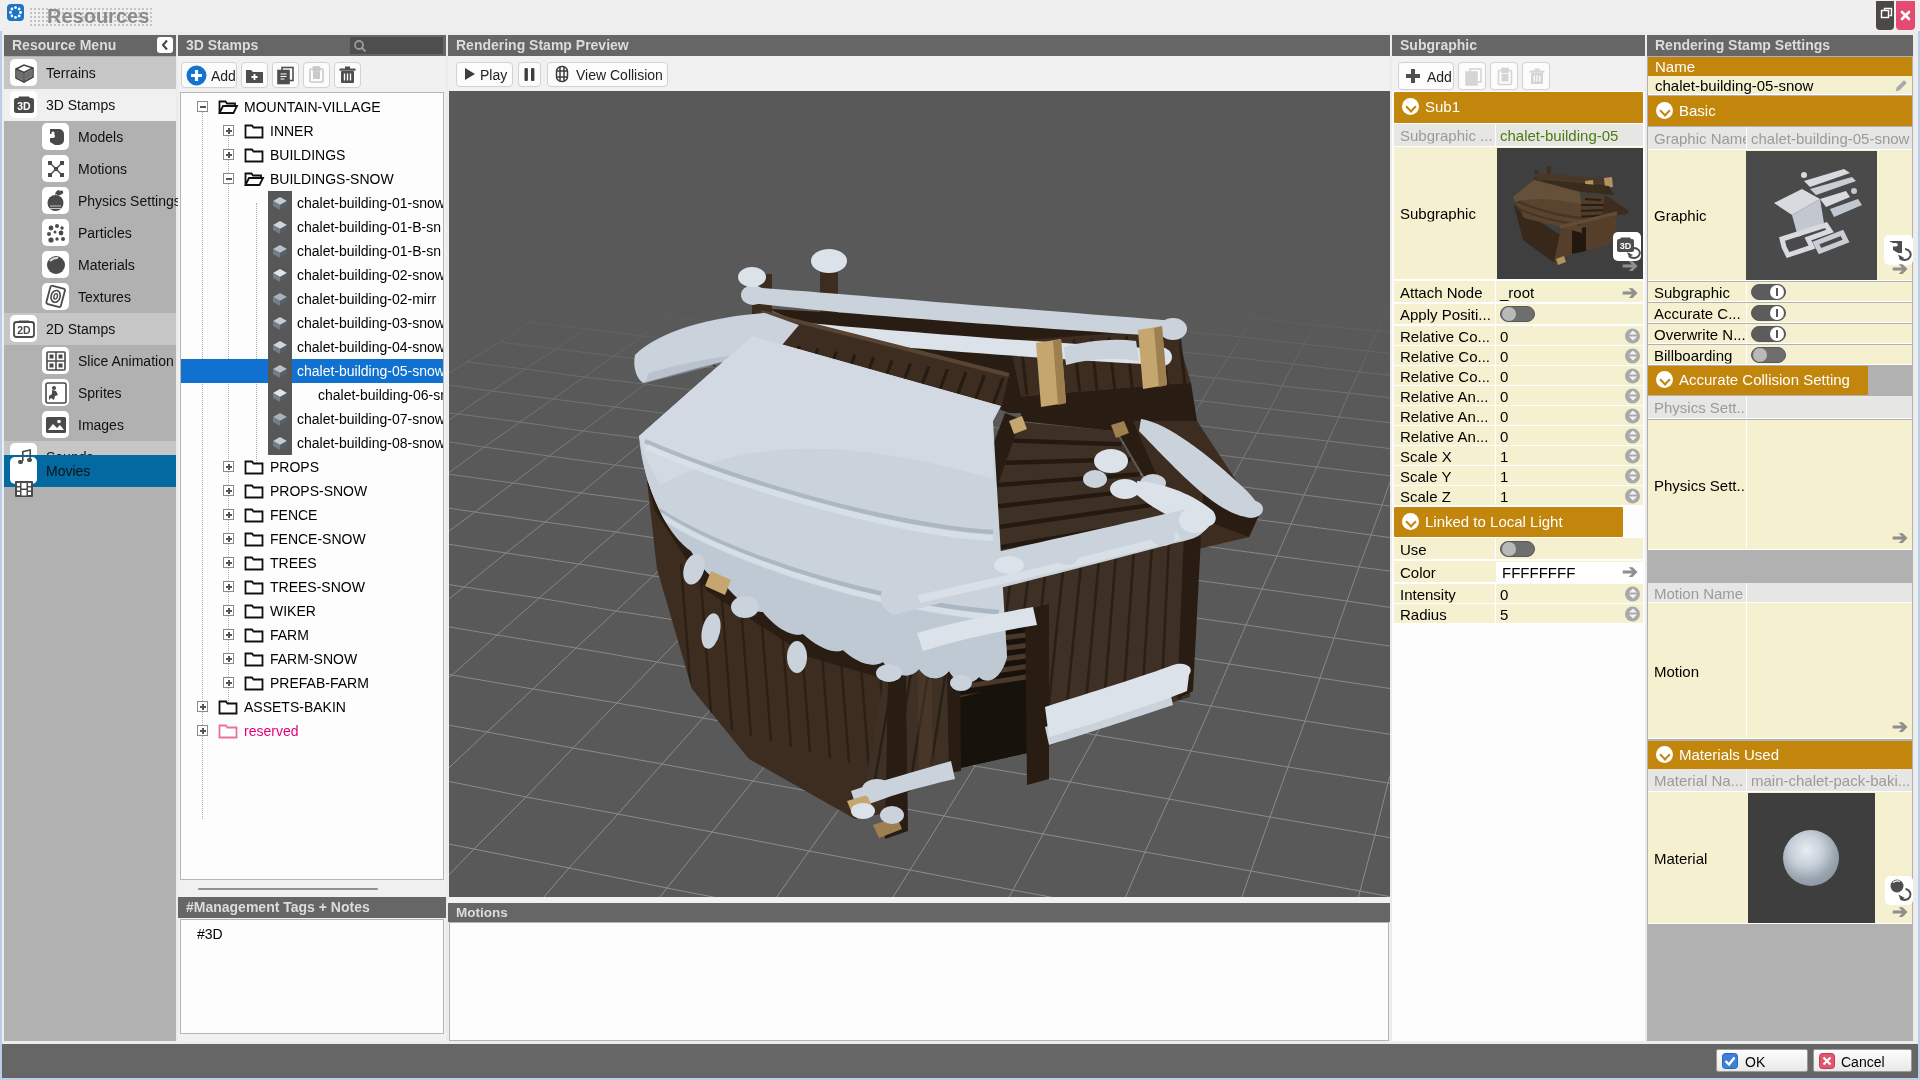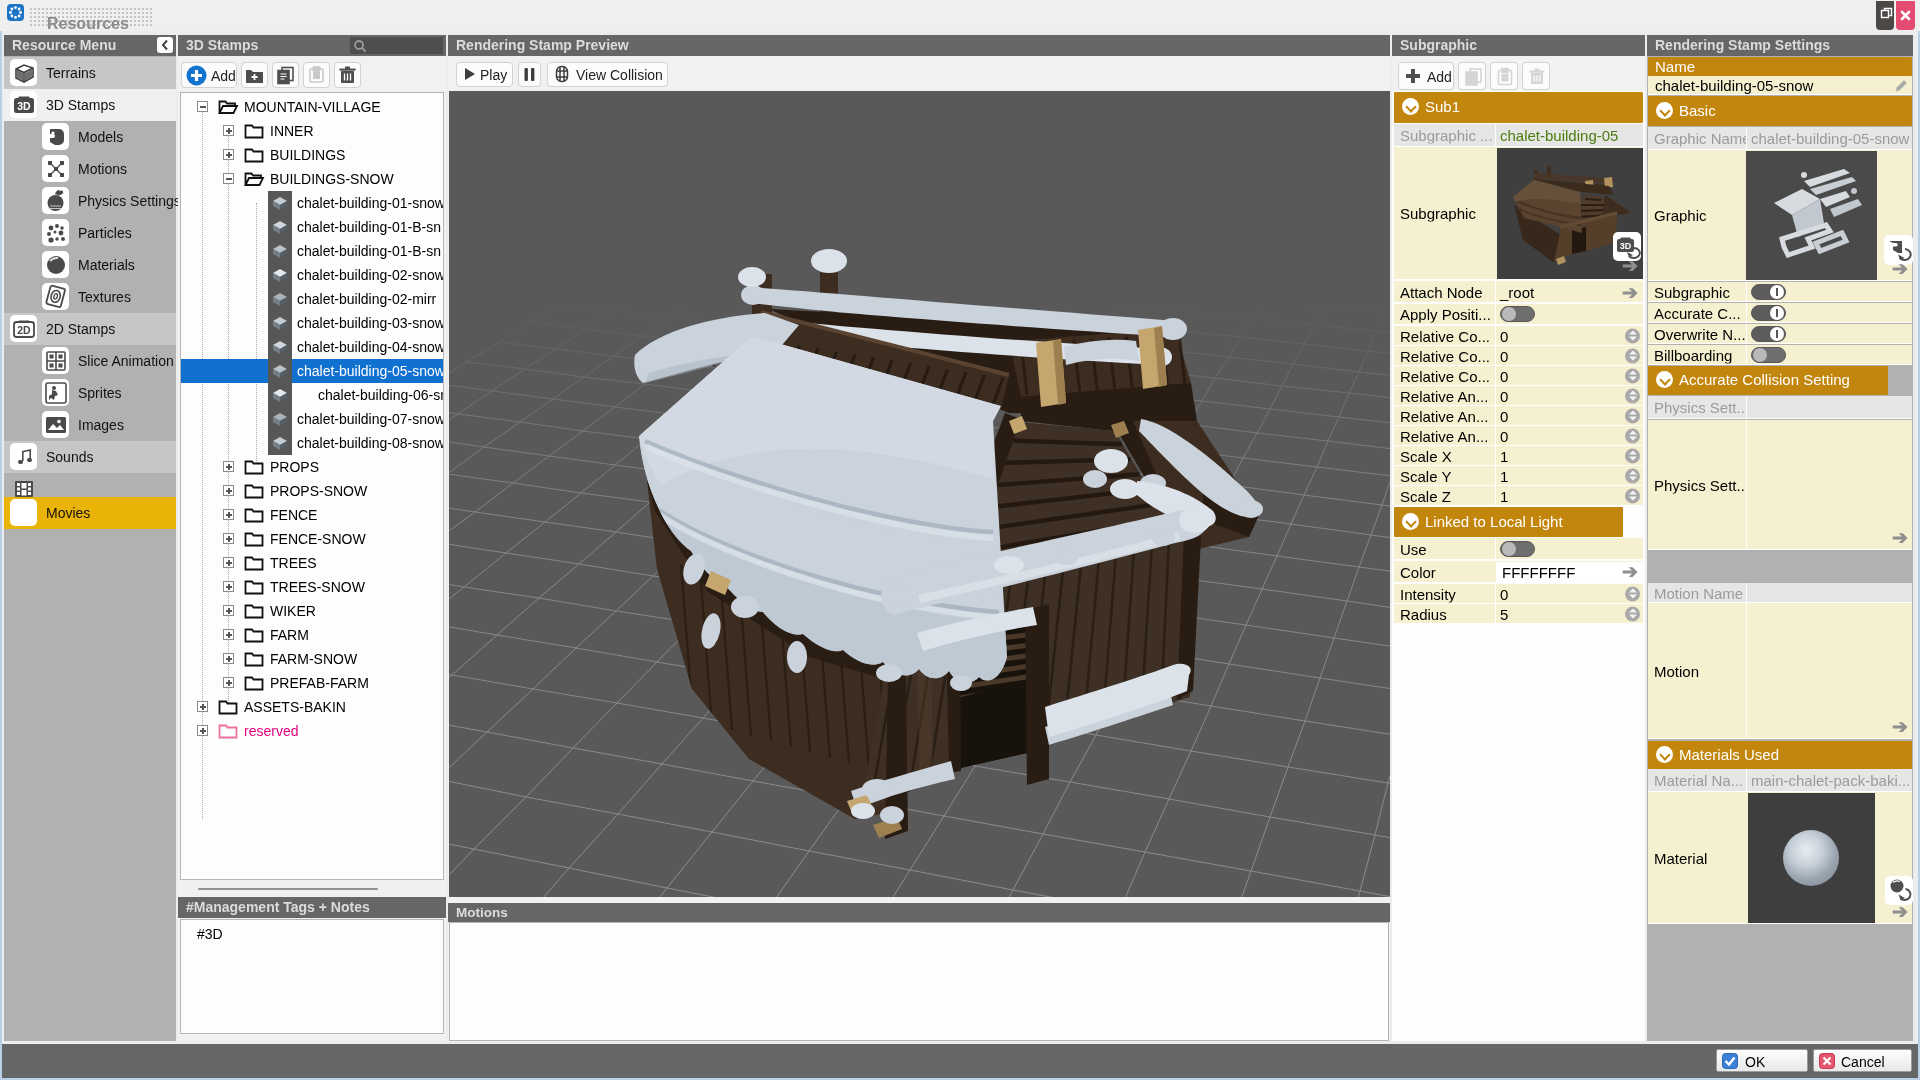--- a/index.html
+++ b/index.html
@@ -46,21 +46,21 @@
         <circle cx="12.1" cy="5" r="1.4"></circle>
         <circle cx="13.5" cy="8.5" r="1.4"></circle>
       <circle cx="12.1" cy="12" r="1.4"></circle>
         <circle cx="8.5" cy="13.4" r="1.4"></circle>
         <circle cx="4.9" cy="12" r="1.4"></circle>
       <circle cx="3.5" cy="8.5" r="1.4"></circle>
         <circle cx="4.9" cy="5" r="1.4"></circle>
     </g>
   </svg>
   <div class="abs" style="left:29px;top:7px;width:125px;height:20px;background-image:radial-gradient(circle,#c4c4c4 1.1px,transparent 1.2px);background-size:4px 4px;"></div>
-  <div class="abs" style="left:47px;top:15px;font-size:16px;font-weight:bold;color:#8b8b8b;letter-spacing:0px;">Resources</div>
+  <div class="abs" style="left:47px;top:5px;font-size:20px;font-weight:bold;color:#8b8b8b;letter-spacing:0px;">Resources</div>
   <div class="abs" style="right:26px;top:1px;width:18px;height:29px;background:#4b4846;border-radius:0 0 4px 4px;">
     <svg width="18" height="29" viewBox="0 0 18 29">
         <g fill="none" stroke="#fff" stroke-width="1.4">
           <rect x="5.5" y="9.5" width="7" height="7"></rect>
           <path d="M8.5 9.5 v-2 h7 v7 h-2"></path>
         </g>
       </svg>
   </div>
   <div class="abs" style="right:5px;top:1px;width:19px;height:29px;background:#e44b71;border-radius:0 0 4px 4px;">
     <svg width="19" height="29" viewBox="0 0 19 29">
@@ -126,21 +126,21 @@
         <span class="abs" style="left:74px;top:8px;">Sprites</span>
       </div>
   <div class="menurow" style="top:374px;">
         <div class="icplate" style="left:38px;"></div>
         <span class="abs" style="left:74px;top:8px;">Images</span>
       </div>
   <div class="menurow" style="top:406px;background:#c6c6c6;">
         <div class="icplate" style="left:6px;"></div>
         <span class="abs" style="left:42px;top:8px;">Sounds</span>
       </div>
-  <div class="menurow" style="top:462px;background:#eab308;">
+  <div class="menurow" style="top:420px;background:#0369a1;">
         <div class="icplate" style="left:6px;"></div>
         <span class="abs" style="left:42px;top:8px;">Movies</span>
       </div>
 
   <svg class="abs" style="left:6px;top:24px" width="28" height="28" viewBox="0 0 28 28">
         <g stroke="#3f3f3f" stroke-width="1.6" fill="none">
           <path d="M6 10 L14 6 L23 9 L23 18 L14 23 L6 19 Z" fill="#fff"></path>
           <path d="M6 10 L14 13.5 L23 9 M14 13.5 L14 23"></path>
         </g>
         <path d="M7 11 L13 14 L13 21.5 L7 18.5 Z M15 14 L22 10.5 L22 17.5 L15 21.5 Z" fill="#555" opacity="0.85"></path>
@@ -962,21 +962,21 @@
         </div>
         <div class="abs" style="left:98px;top:0;width:1px;height:20px;background:#fff;"></div>
       </div>
   <div class="beigerow" style="left:1px;top:310px;width:264px;height:20px;">
         <span class="lbl">Billboarding</span>
         <div class="toggle tgoff" style="left:103px;top:2px;">
           <div class="knob"></div>
         </div>
         <div class="abs" style="left:98px;top:0;width:1px;height:20px;background:#fff;"></div>
       </div>
-  <div class="orangehdr" style="left:1px;top:331px;width:240px;height:29px;">
+  <div class="orangehdr" style="left:1px;top:331px;width:220px;height:29px;">
         <span class="abs" style="left:8px;top:5px;"><span class="chev"></span>Accurate Collision Setting</span>
       </div>
   <div class="grayrow" style="left:1px;top:361px;width:264px;height:23px;">
         <span class="lbl">Physics Sett...</span>
         <div class="abs" style="left:98px;top:0;width:1px;height:23px;background:#fdfdfd;"></div>
       </div>
   <div class="beigerow" style="left:1px;top:385px;width:264px;height:130px;">
         <span class="lbl">Physics Sett...</span>
         <div class="abs" style="left:98px;top:0;width:1px;height:130px;background:#fff;"></div>
         <div class="arrow" style="right:4px;bottom:4px;">➔</div>

